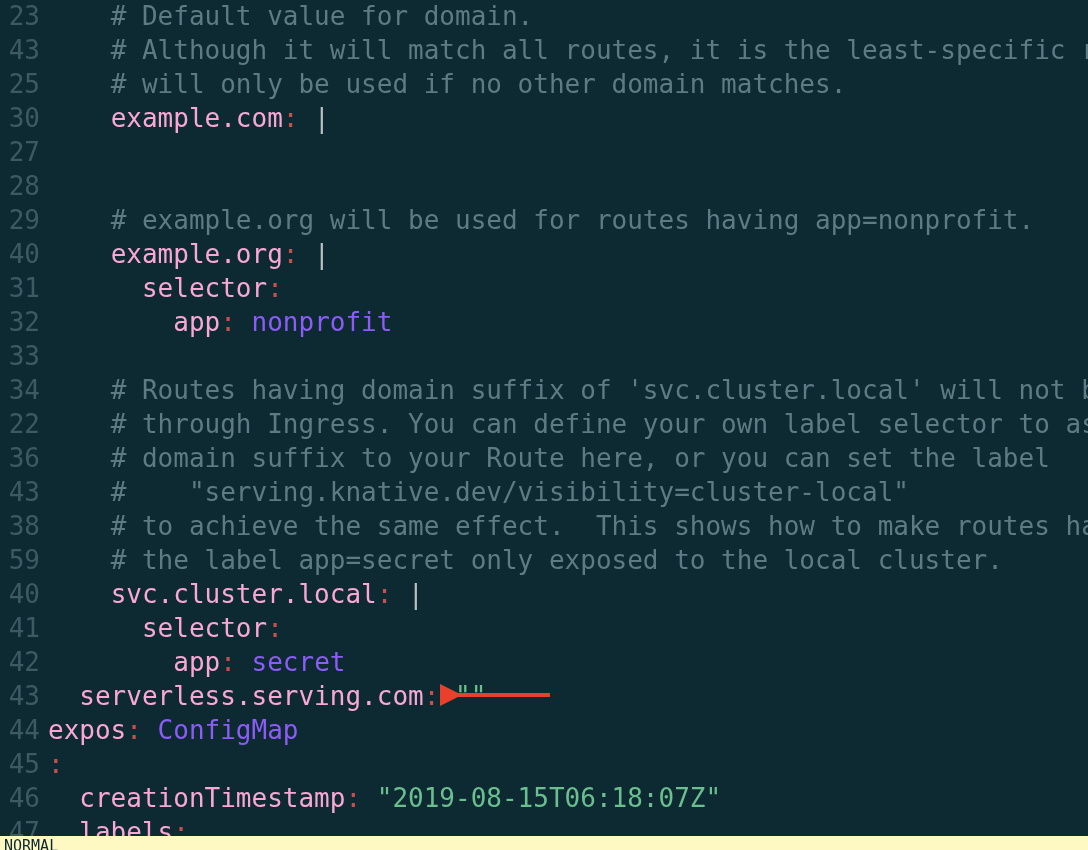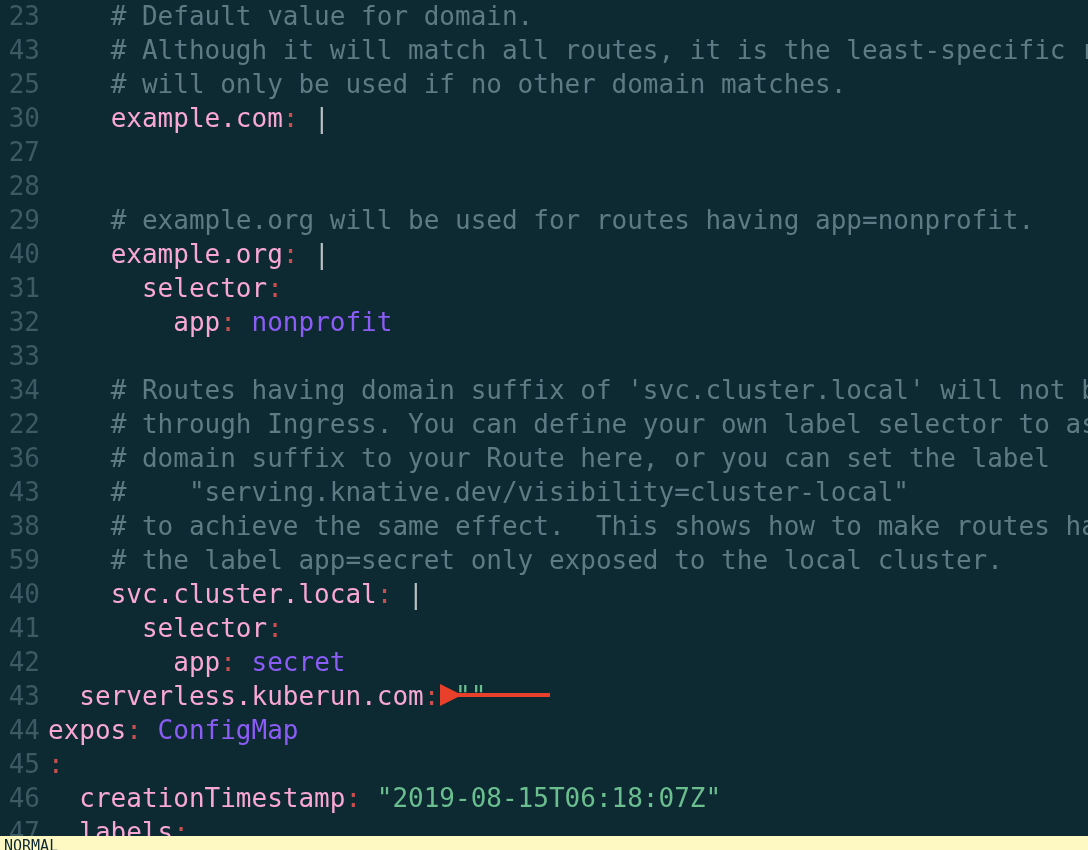--- a/index.html
+++ b/index.html
@@ -76,21 +76,21 @@
     <div class="line"><span class="lineno">33</span><span class="content"></span></div>
     <div class="line"><span class="lineno">34</span><span class="content"><span>    </span><span class="comment"># Routes having domain suffix of 'svc.cluster.local' will not be expos</span></span></div>
     <div class="line"><span class="lineno">22</span><span class="content"><span>    </span><span class="comment"># through Ingress. You can define your own label selector to assign th</span></span></div>
     <div class="line"><span class="lineno">36</span><span class="content"><span>    </span><span class="comment"># domain suffix to your Route here, or you can set the label</span></span></div>
     <div class="line"><span class="lineno">43</span><span class="content"><span>    </span><span class="comment">#    "serving.knative.dev/visibility=cluster-local"</span></span></div>
     <div class="line"><span class="lineno">38</span><span class="content"><span>    </span><span class="comment"># to achieve the same effect.  This shows how to make routes having</span></span></div>
     <div class="line"><span class="lineno">59</span><span class="content"><span>    </span><span class="comment"># the label app=secret only exposed to the local cluster.</span></span></div>
     <div class="line"><span class="lineno">40</span><span class="content"><span>    </span><span class="key">svc.cluster.local</span><span class="colon">:</span><span class="pipe"> |</span></span></div>
     <div class="line"><span class="lineno">41</span><span class="content"><span>      </span><span class="key">selector</span><span class="colon">:</span></span></div>
     <div class="line"><span class="lineno">42</span><span class="content"><span>        </span><span class="key">app</span><span class="colon">:</span><span class="val"> secret</span></span></div>
-    <div class="line"><span class="lineno">43</span><span class="content"><span>  </span><span class="key">serverless.kuberun.com</span><span class="colon">:</span><span class="val"> </span><span class="str">""</span></span></div>
+    <div class="line"><span class="lineno">43</span><span class="content"><span>  </span><span class="key">serverless.serving.com</span><span class="colon">:</span><span class="val"> </span><span class="str">""</span></span></div>
     <div class="line"><span class="lineno">44</span><span class="content"><span class="key">expos</span><span class="colon">:</span><span class="val"> ConfigMap</span></span></div>
     <div class="line"><span class="lineno">45</span><span class="content"><span class="colon">:</span></span></div>
     <div class="line"><span class="lineno">46</span><span class="content"><span>  </span><span class="key">creationTimestamp</span><span class="colon">:</span><span class="val"> </span><span class="str">"2019-08-15T06:18:07Z"</span></span></div>
     <div class="line"><span class="lineno">47</span><span class="content"><span>  </span><span class="key">labels</span><span class="colon">:</span></span></div>
   </div>
 
 <svg class="arrow" width="120" height="30" viewBox="0 0 120 30">
   <defs>
     <marker id="arrowhead" markerWidth="10" markerHeight="10" refX="2" refY="5" orient="auto">
       <polygon points="10 0, 0 5, 10 10" fill="#e8402a"></polygon>

